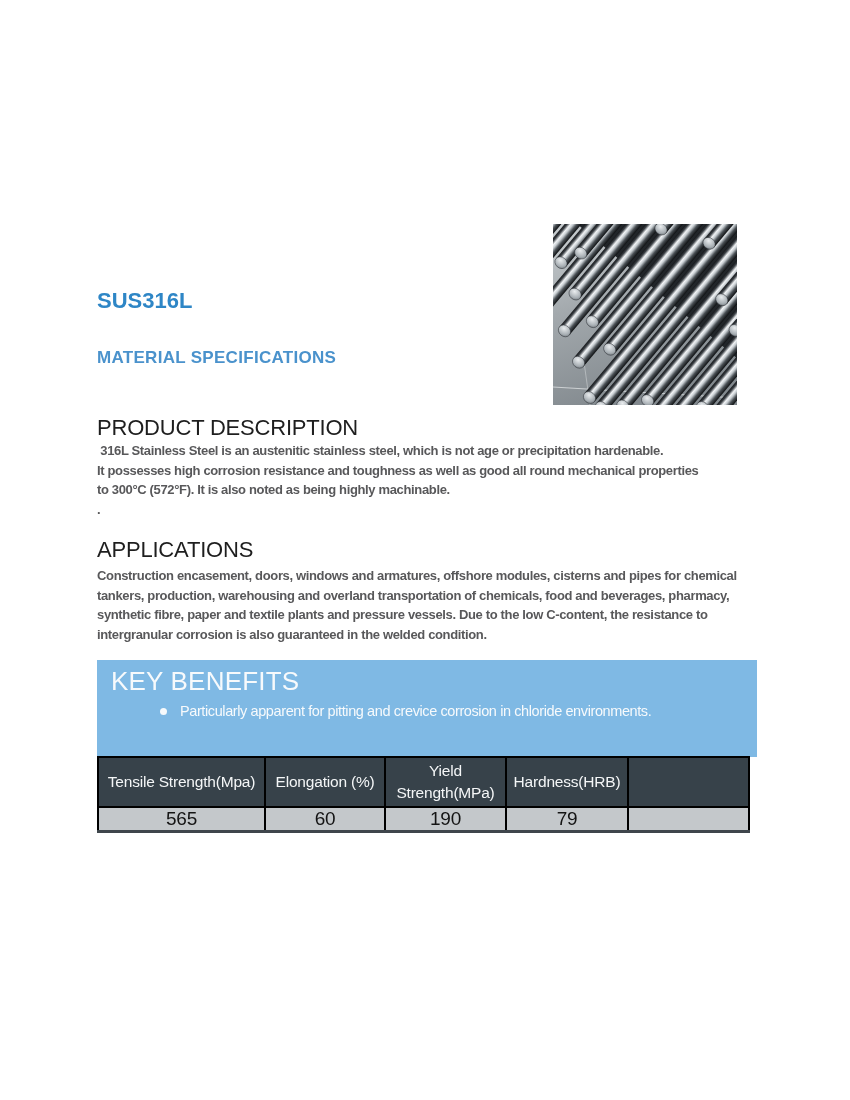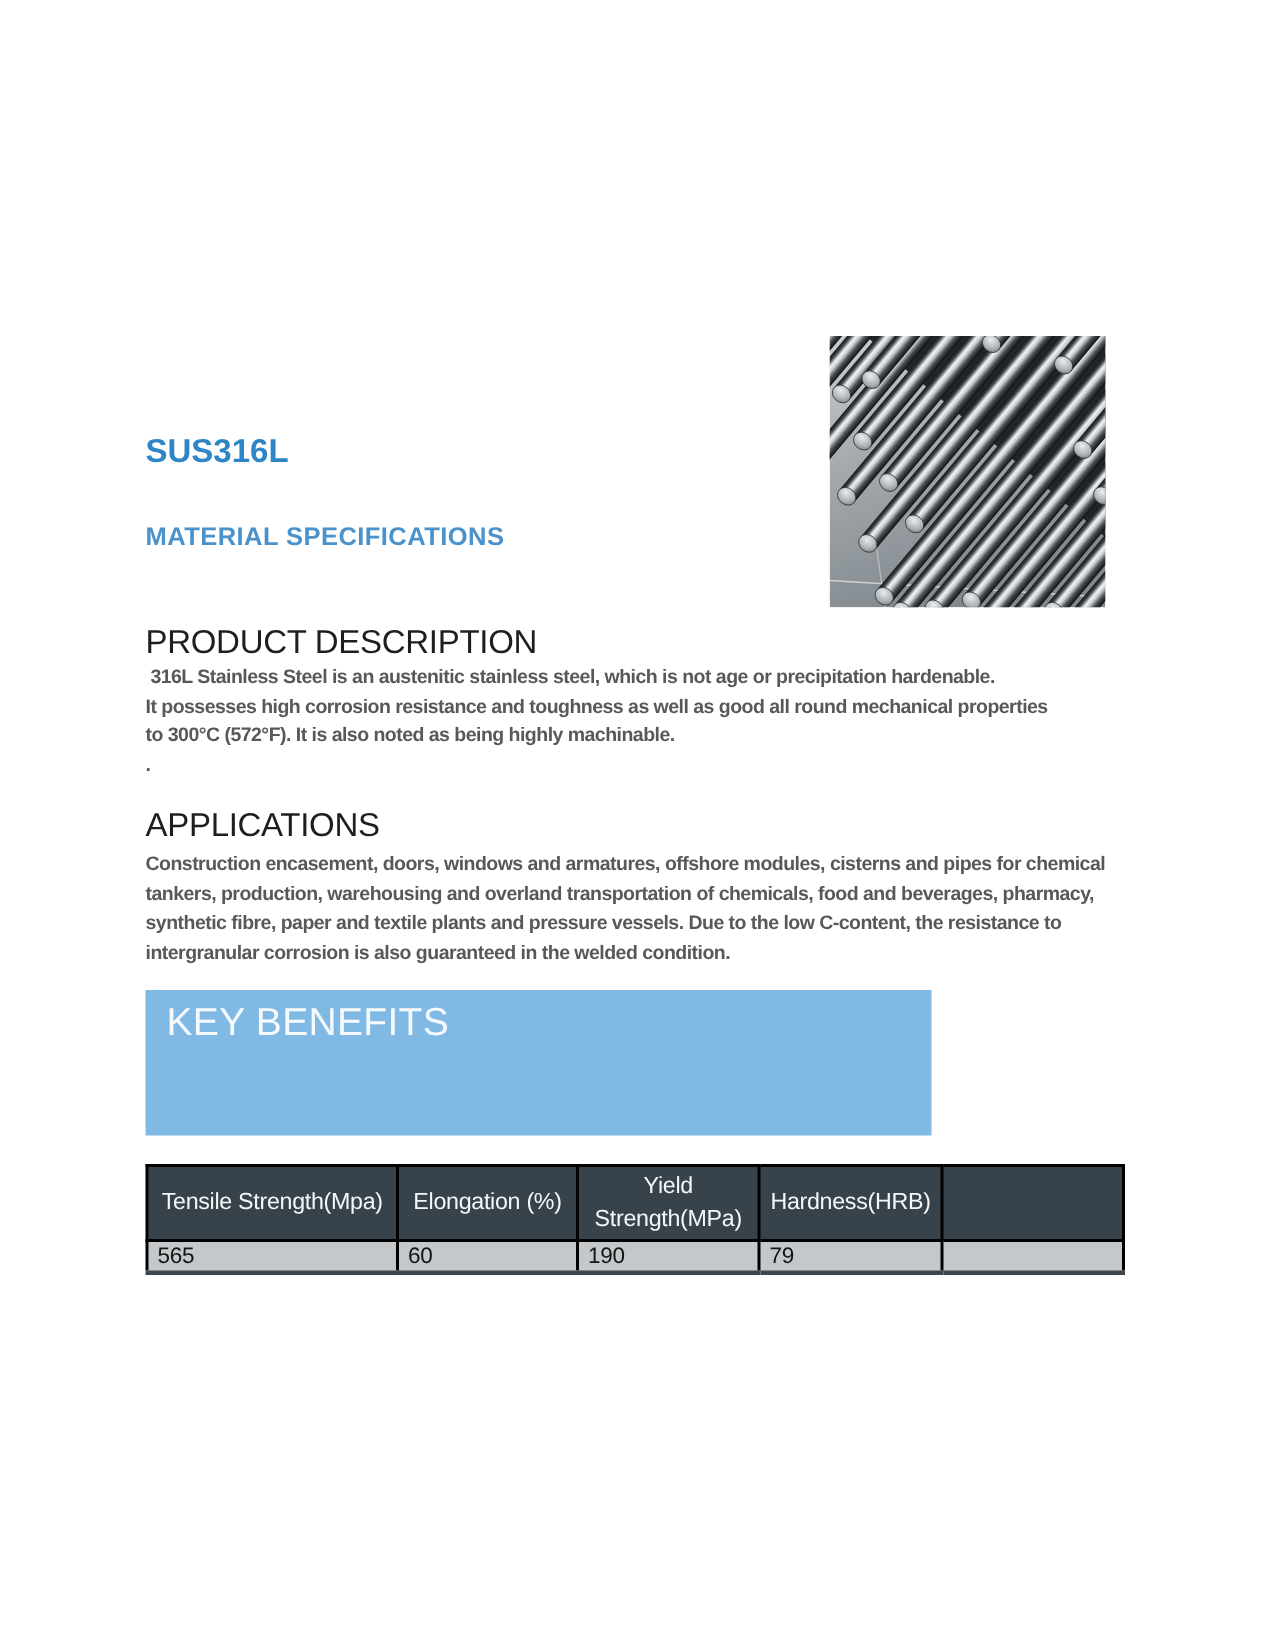--- a/index.html
+++ b/index.html
@@ -44,21 +44,21 @@
   .body-text{
     position:absolute;left:97px;
     font-size:13px;color:var(--body-text);
     letter-spacing:-0.35px;line-height:19.5px;
     white-space:pre;
     font-weight:bold;
   }
   .p-product{top:441px;}
   .p-applications{top:566px;}
   .benefits-box{
-    position:absolute;left:97px;top:660px;width:524px;height:97px;
+    position:absolute;left:97px;top:660px;width:660px;height:97px;
     background:var(--benefits-bg);
   }
   .benefits-heading{
     position:absolute;left:14px;top:6px;
     font-size:26px;font-weight:normal;color:var(--benefits-text);
     letter-spacing:0.2px;
   }
   .benefit-item{
     position:absolute;left:63px;display:flex;align-items:center;
     color:var(--benefits-text);
@@ -66,33 +66,33 @@
   .benefit-item.b0{top:42px;}
   .benefit-item.b1{top:67px;}
   .bullet-dot{
     width:7px;height:7px;border-radius:50%;background:var(--benefits-text);
     margin-right:13px;flex:0 0 auto;
   }
   .benefit-text{
     font-size:14.5px;letter-spacing:-0.4px;line-height:18px;white-space:nowrap;
   }
   .props-table{
-    position:absolute;left:97px;top:776px;width:651px;
+    position:absolute;left:97px;top:756px;width:651px;
     border-collapse:collapse;table-layout:fixed;
   }
   .props-table th{
     background:var(--table-header-bg);color:var(--table-header-text);
     font-weight:normal;font-size:15.5px;line-height:1.4;letter-spacing:-0.2px;
     height:50px;text-align:center;vertical-align:middle;
     border:2px solid var(--table-border);padding:1px 6px;
   }
   .props-table td{
     background:var(--table-row-bg);color:#141414;
-    font-size:15px;letter-spacing:-0.2px;height:21px;
-    vertical-align:middle;
+    font-size:19px;letter-spacing:-0.2px;height:21px;
+    text-align:center;vertical-align:middle;
     border:2px solid var(--table-border);
     border-bottom:3px solid #3F464C;padding:0 6px;
   }
 </style>
 </head>
 <body>
 
 <div class="photo">
   <svg width="184" height="181" viewBox="0 0 184 181" xmlns="http://www.w3.org/2000/svg">
     <defs>
@@ -180,20 +180,24 @@
 .</p>
 
 <h3 class="section-heading h-applications">APPLICATIONS</h3>
 <p class="body-text p-applications">Construction encasement, doors, windows and armatures, offshore modules, cisterns and pipes for chemical
 tankers, production, warehousing and overland transportation of chemicals, food and beverages, pharmacy,
 synthetic fibre, paper and textile plants and pressure vessels. Due to the low C-content, the resistance to
 intergranular corrosion is also guaranteed in the welded condition.</p>
 
 <div class="benefits-box">
   <div class="benefits-heading">KEY BENEFITS</div>
+  <div class="benefit-item b0">
+    <span class="bullet-dot"></span>
+    <span class="benefit-text">Particularly apparent for pitting and crevice corrosion in chloride environments.</span>
+  </div>
 </div>
 
 <h3 class="section-heading h-properties">PROPERTIES</h3>
 
 <table class="props-table">
   <colgroup>
     <col style="width:167px">
       <col style="width:120px">
       <col style="width:121px">
       <col style="width:122px">

